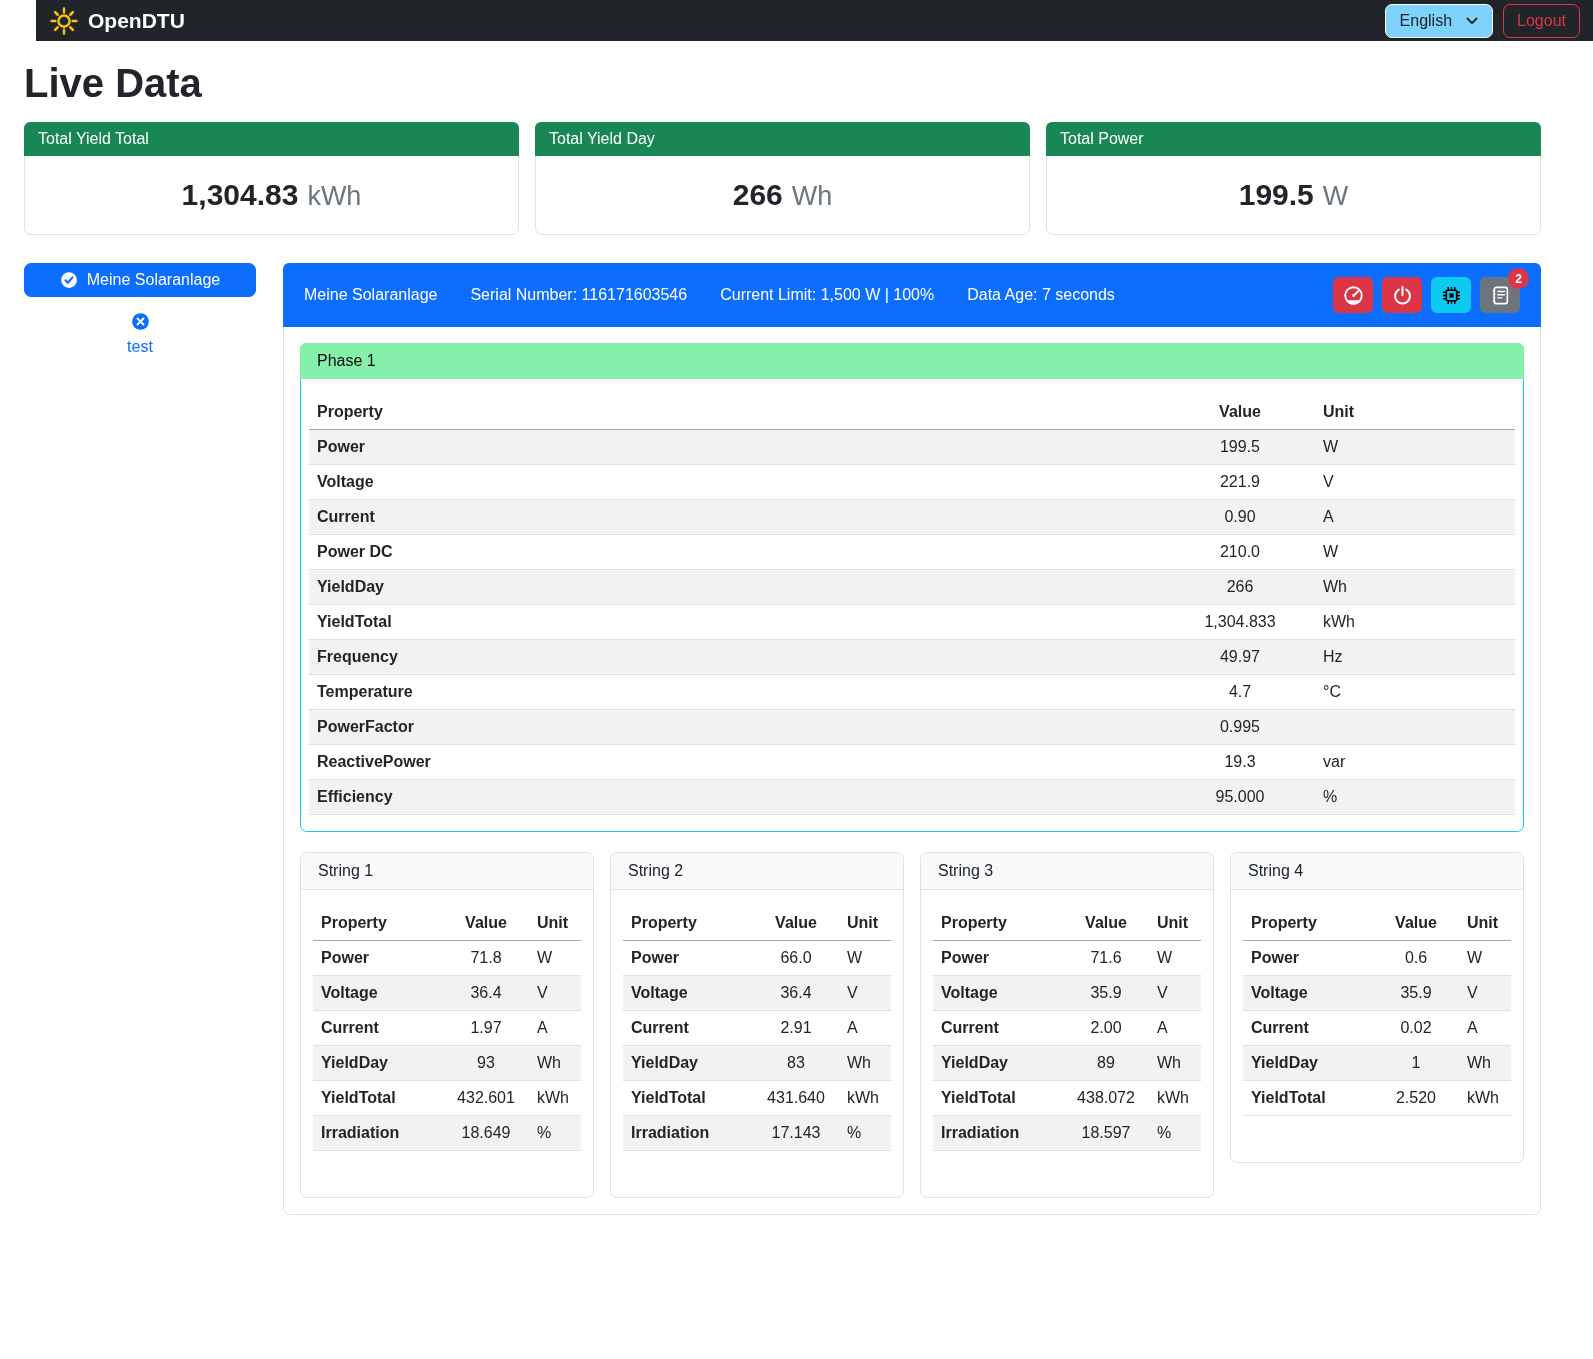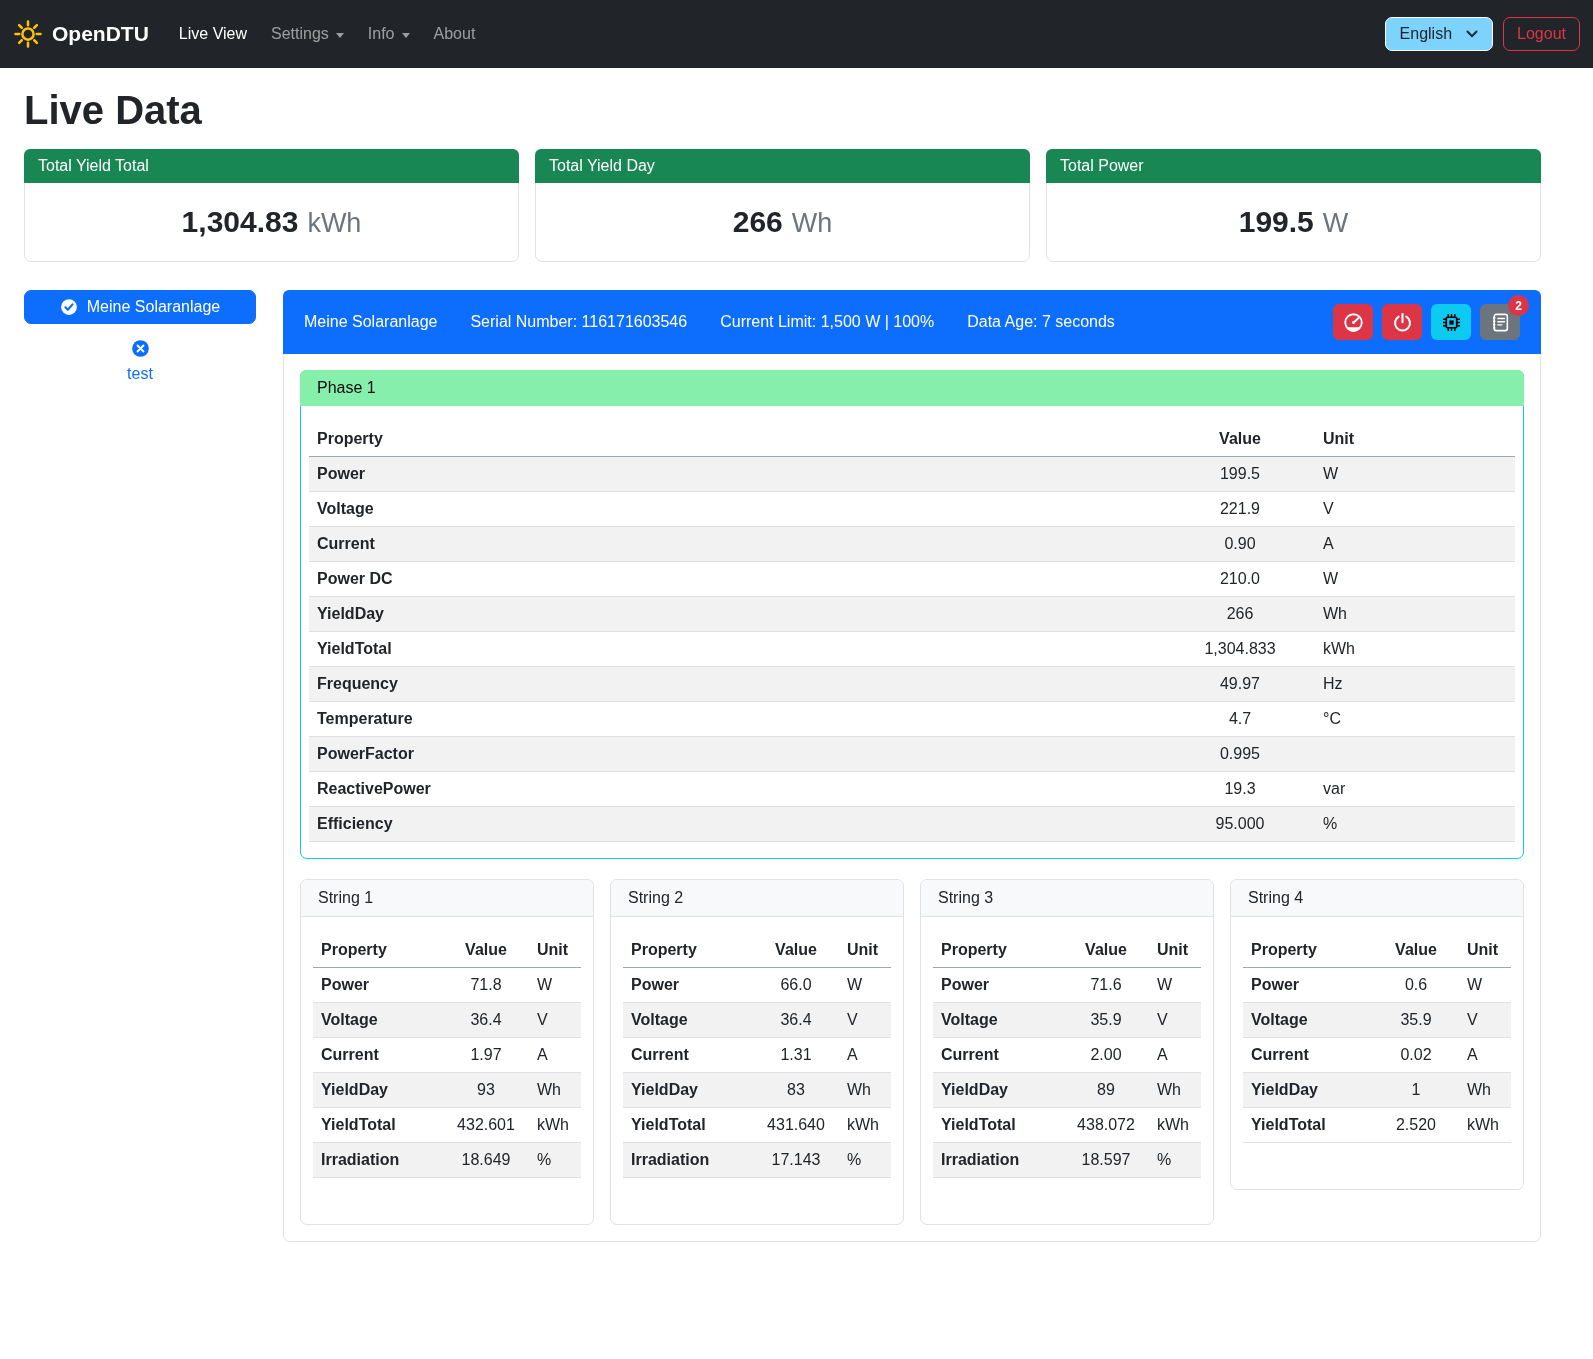--- a/index.html
+++ b/index.html
@@ -7,24 +7,25 @@
     margin: 0;
     font-family: "Liberation Sans", sans-serif;
     color: #212529;
     background: #fff;
   }
   .page { width: 1593px; }
 
   
   .navbar {
     background: #212529;
-    height: 68px;
+    height: 41px;
     display: flex;
     align-items: center;
     padding: 0 13px;
+    margin-left: 36px;
   }
   .brand {
     display: flex; align-items: center; gap: 9px;
     color: #fff; font-size: 21px; font-weight: 700;
     margin-right: 18px; cursor: pointer;
   }
   .nav-links { display: flex; list-style: none; margin: 0; padding: 0; }
   .nav-link {
     color: rgba(255,255,255,.55);
     padding: 8px 12px; font-size: 16px;
@@ -145,36 +146,20 @@
   <nav class="navbar">
     <div class="brand">
       <span>
         <svg width="30" height="30" viewBox="0 0 24 24" fill="none" stroke="#ffc107" stroke-width="2" stroke-linecap="round">
           <circle cx="12" cy="12" r="4.5"></circle>
           <path d="M12 2v3M12 19v3M2 12h3M19 12h3M4.9 4.9l2.1 2.1M17 17l2.1 2.1M19.1 4.9L17 7M7 17l-2.1 2.1"></path>
         </svg>
       </span>
       <span>OpenDTU</span>
     </div>
-    <ul class="nav-links">
-      <li class="nav-link active">
-        <span>Live View</span>
-      </li>
-      <li class="nav-link">
-        <span>Settings</span>
-        <span class="caret"></span>
-      </li>
-      <li class="nav-link">
-        <span>Info</span>
-        <span class="caret"></span>
-      </li>
-      <li class="nav-link">
-        <span>About</span>
-      </li>
-    </ul>
     <div class="nav-right">
       <button class="lang-btn">
         <span>English</span>
         <svg width="12" height="8" viewBox="0 0 10 7" fill="none" stroke="#212529" stroke-width="1.7" stroke-linecap="round">
           <path d="M1 1.3 5 5.4 9 1.3"></path>
         </svg>
       </button>
       <button class="logout-btn">Logout</button>
     </div>
   </nav>
@@ -401,21 +386,21 @@
                         <td class="col-val">66.0</td>
                         <td class="col-unit">W</td>
                       </tr>
                       <tr>
                         <th class="col-prop">Voltage</th>
                         <td class="col-val">36.4</td>
                         <td class="col-unit">V</td>
                       </tr>
                       <tr>
                         <th class="col-prop">Current</th>
-                        <td class="col-val">1.31</td>
+                        <td class="col-val">2.91</td>
                         <td class="col-unit">A</td>
                       </tr>
                       <tr>
                         <th class="col-prop">YieldDay</th>
                         <td class="col-val">83</td>
                         <td class="col-unit">Wh</td>
                       </tr>
                       <tr>
                         <th class="col-prop">YieldTotal</th>
                         <td class="col-val">431.640</td>

